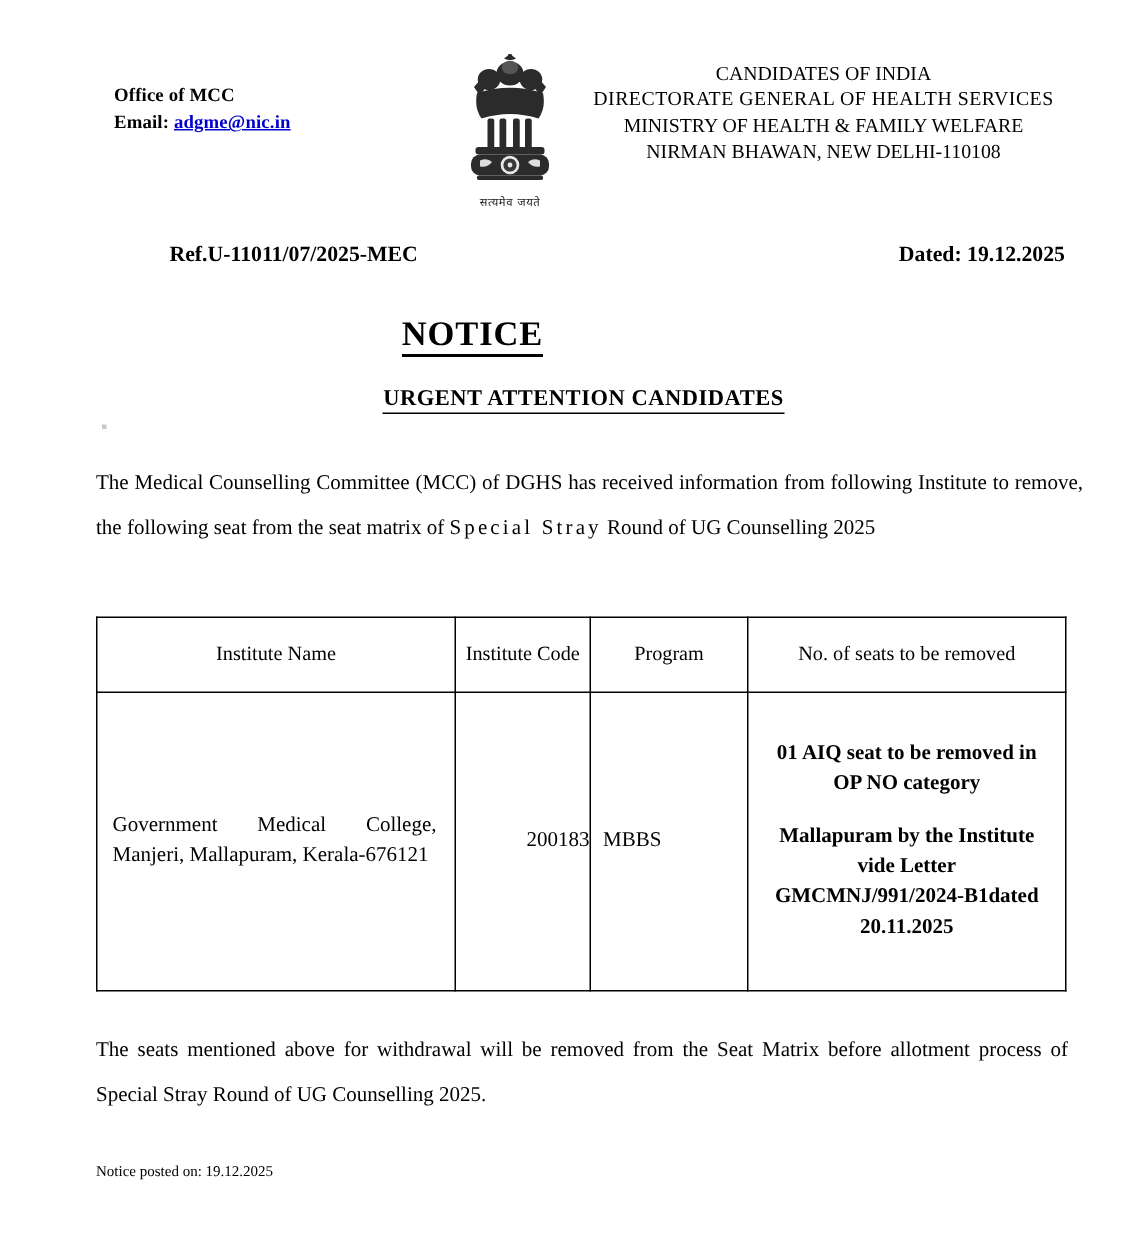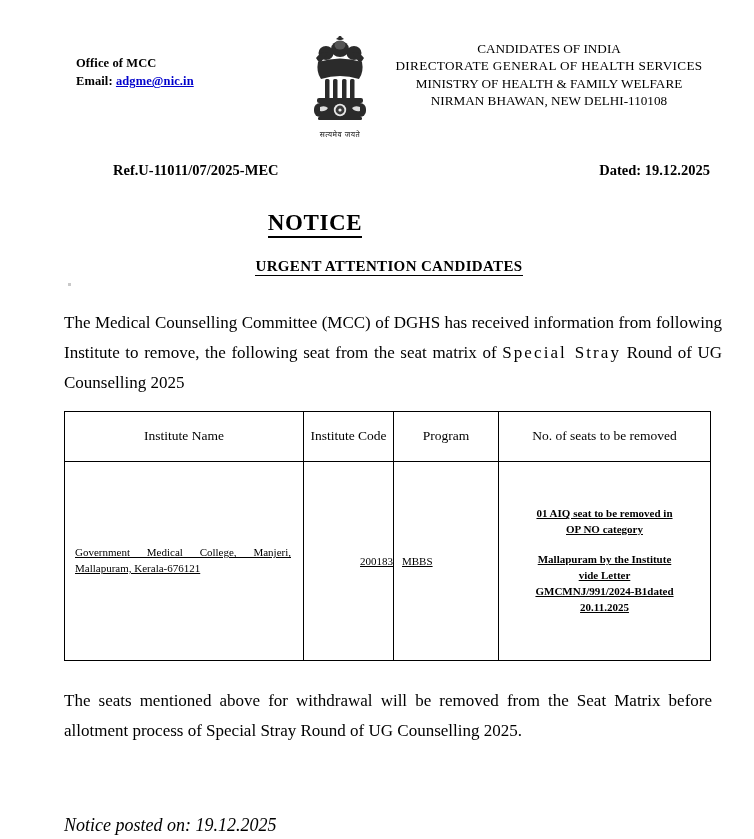--- a/index.html
+++ b/index.html
@@ -142,21 +142,21 @@
     left: 68px;
     top: 283px;
     width: 3px;
     height: 3px;
     background: #c9c9c9;
   }
 
   
   .para {
     position: absolute;
-    font-size: 17px;
+    font-size: 14px;
     line-height: 30px;
     text-align: justify;
     text-justify: inter-word;
   }
   .para-intro {
     top: 308px;
     left: 64px;
     width: 658px;
   }
   .spaced {
@@ -164,25 +164,24 @@
   }
 
   .para-closing {
     top: 686px;
     left: 64px;
     width: 648px;
   }
 
   .posted-line {
     position: absolute;
-    top: 815px;
-    left: 64px;
-    font-size: 18px;
-    white-space: nowrap;
-    font-style: italic;
+    top: 776px;
+    left: 64px;
+    font-size: 10px;
+    white-space: nowrap;
   }
 
   
   .seat-table {
     position: absolute;
     top: 411px;
     left: 64px;
     width: 646px;
     border-collapse: collapse;
     table-layout: fixed;
@@ -200,22 +199,21 @@
     text-align: center;
     line-height: 1.25;
   }
   .col-name  { width: 239px; }
   .col-code  { width: 90px;  }
   .col-prog  { width: 105px; }
   .col-seats { width: 212px; }
 
   .seat-table td {
     height: 198px;
-    font-size: 11px;
-    text-decoration: underline;
+    font-size: 14px;
   }
   .cell-name {
     text-align: justify;
     text-justify: inter-word;
     padding: 0 12px 0 10px !important;
     line-height: 1.42;
     vertical-align: middle;
   }
   .cell-code {
     text-align: right;

